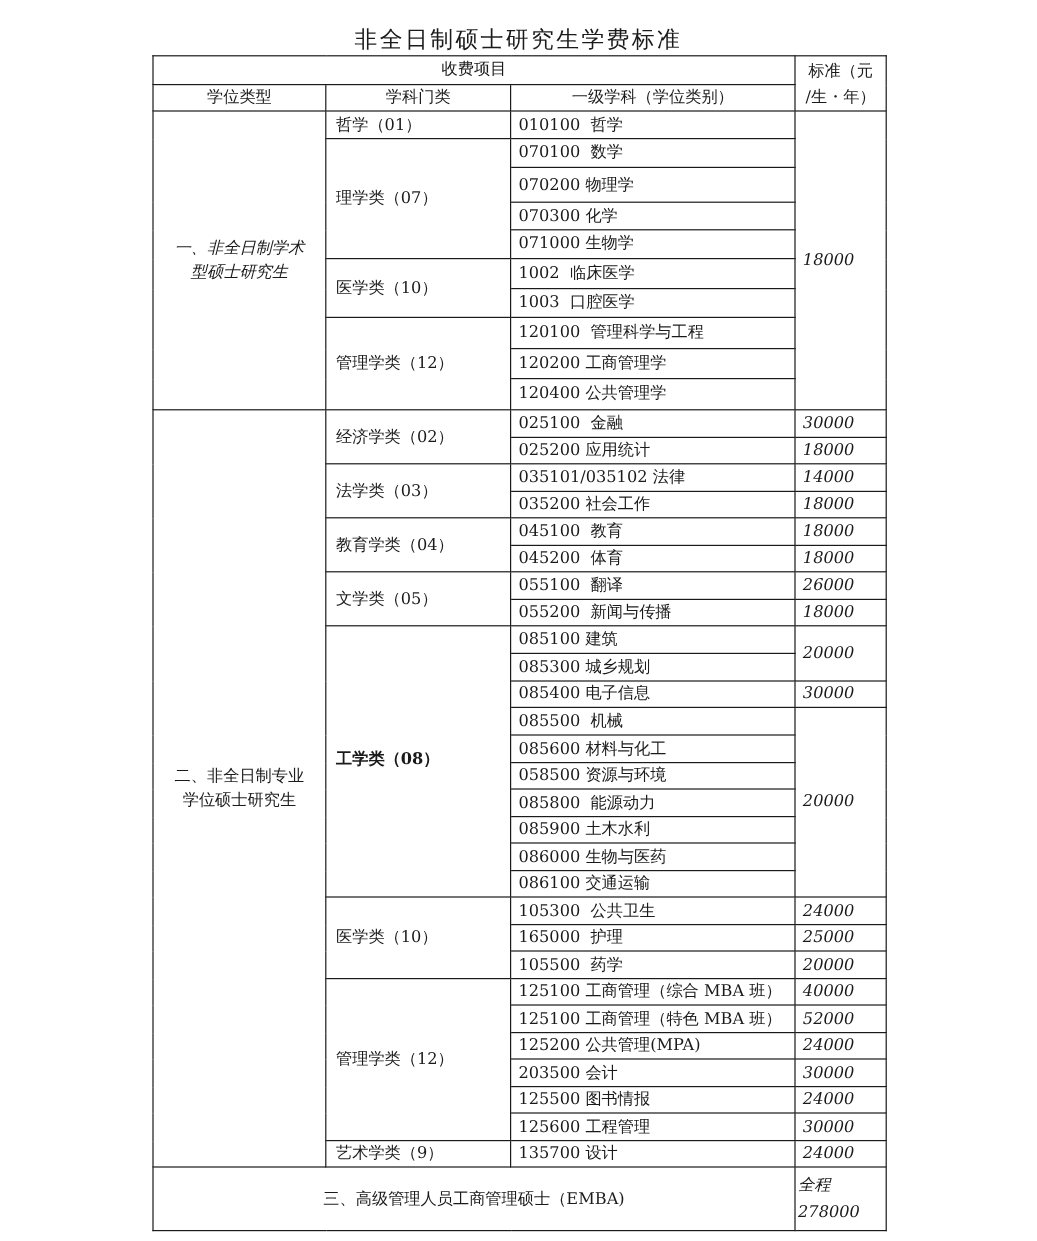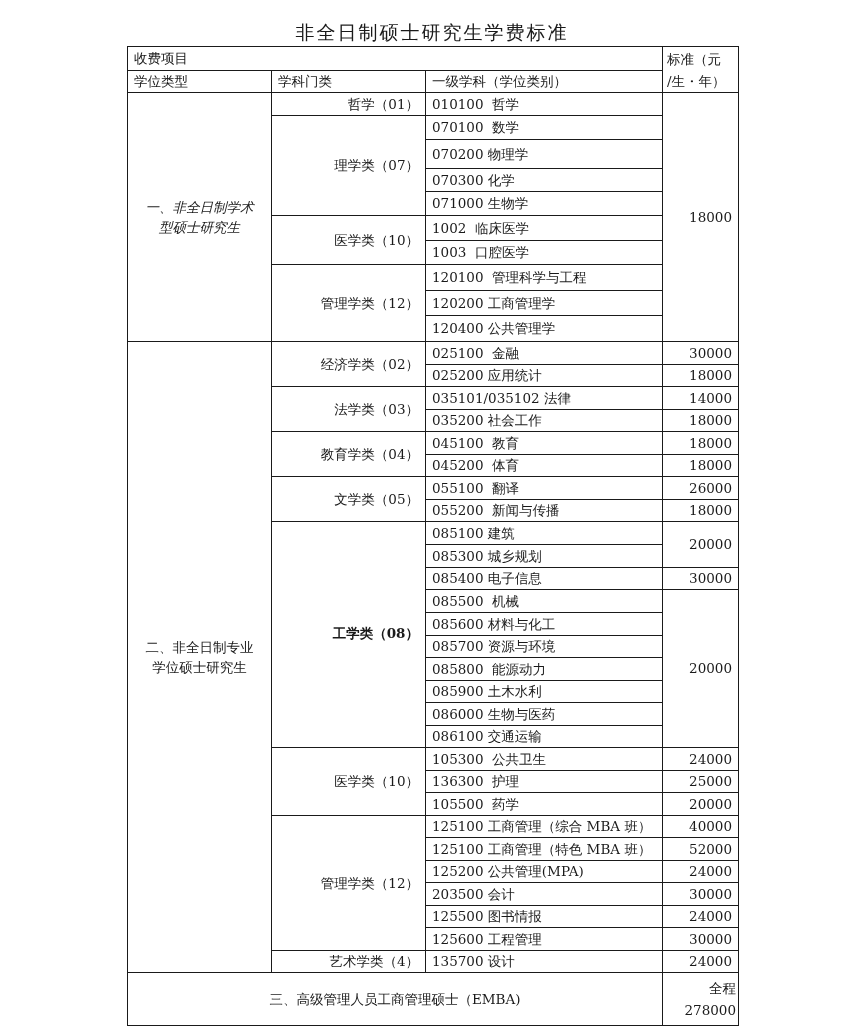--- a/index.html
+++ b/index.html
@@ -4,24 +4,24 @@
 <style>
   html, body { margin: 0; padding: 0; background: #ffffff; }
   body { width: 864px; height: 1034px; position: relative; overflow: hidden;
          font-family: "DejaVu Serif", "Liberation Serif", serif; color: #1a1a1a; }
   .title { position: absolute; top: 20px; left: 0; width: 864px; text-align: center;
            font-size: 19px; letter-spacing: 2px; }
   table.fee { position: absolute; left: 127px; top: 46px; border-collapse: collapse;
               table-layout: fixed; width: 611px; font-size: 13.5px; }
   table.fee td { border: 1px solid #1a1a1a; padding: 0 6px; line-height: 15px; vertical-align: middle; white-space: nowrap; }
   table.fee td.c { text-align: center; }
-  table.fee td.hdr { text-align: left; }
-  table.fee td.fee-val { text-align: right; }
+  table.fee td.hdr { text-align: center; }
+  table.fee td.fee-val { text-align: left; font-style: italic; }
   table.fee td.wrap { white-space: normal; text-align: center; line-height: 20px; }
-  table.fee td.gap { padding-left: 8px; text-align: right; }
+  table.fee td.gap { padding-left: 8px; }
 </style>
 </head>
 <body>
 
 <div class="title">非全日制硕士研究生学费标准</div>
 
 <table class="fee">
   <colgroup>
     <col style="width:144px">
       <col style="width:154px">
@@ -136,42 +136,42 @@
     <td class="fee-val">30000</td>
   </tr>
   <tr style="height:23px">
     <td style="white-space:pre">085500  机械</td>
     <td class="fee-val" rowspan="7">20000</td>
   </tr>
   <tr style="height:23px">
     <td style="white-space:pre">085600 材料与化工</td>
   </tr>
   <tr style="height:22px">
-    <td style="white-space:pre">085700 资源与环境</td>
+    <td style="white-space:pre">058500 资源与环境</td>
   </tr>
   <tr style="height:23px">
     <td style="white-space:pre">085800  能源动力</td>
   </tr>
   <tr style="height:22px">
     <td style="white-space:pre">085900 土木水利</td>
   </tr>
   <tr style="height:23px">
     <td style="white-space:pre">086000 生物与医药</td>
   </tr>
   <tr style="height:22px">
     <td style="white-space:pre">086100 交通运输</td>
   </tr>
 
   <tr style="height:23px">
     <td class="gap" rowspan="3">医学类（10）</td>
     <td style="white-space:pre">105300  公共卫生</td>
     <td class="fee-val">24000</td>
   </tr>
   <tr style="height:22px">
-    <td style="white-space:pre">136300  护理</td>
+    <td style="white-space:pre">165000  护理</td>
     <td class="fee-val">25000</td>
   </tr>
   <tr style="height:23px">
     <td style="white-space:pre">105500  药学</td>
     <td class="fee-val">20000</td>
   </tr>
 
   <tr style="height:22px">
     <td class="gap" rowspan="6">管理学类（12）</td>
     <td style="white-space:pre">125100 工商管理（综合 MBA 班）</td>
@@ -192,21 +192,21 @@
   <tr style="height:22px">
     <td style="white-space:pre">125500 图书情报</td>
     <td class="fee-val">24000</td>
   </tr>
   <tr style="height:23px">
     <td style="white-space:pre">125600 工程管理</td>
     <td class="fee-val">30000</td>
   </tr>
 
   <tr style="height:22px">
-    <td class="gap">艺术学类（4）</td>
+    <td class="gap">艺术学类（9）</td>
     <td style="white-space:pre">135700 设计</td>
     <td class="fee-val">24000</td>
   </tr>
 
   <tr style="height:45px">
     <td class="c" colspan="3">三、高级管理人员工商管理硕士（EMBA)</td>
     <td class="fee-val" style="line-height:22px;padding:4px 2px;">
       <div>全程</div>
       <div>278000</div>
     </td>

